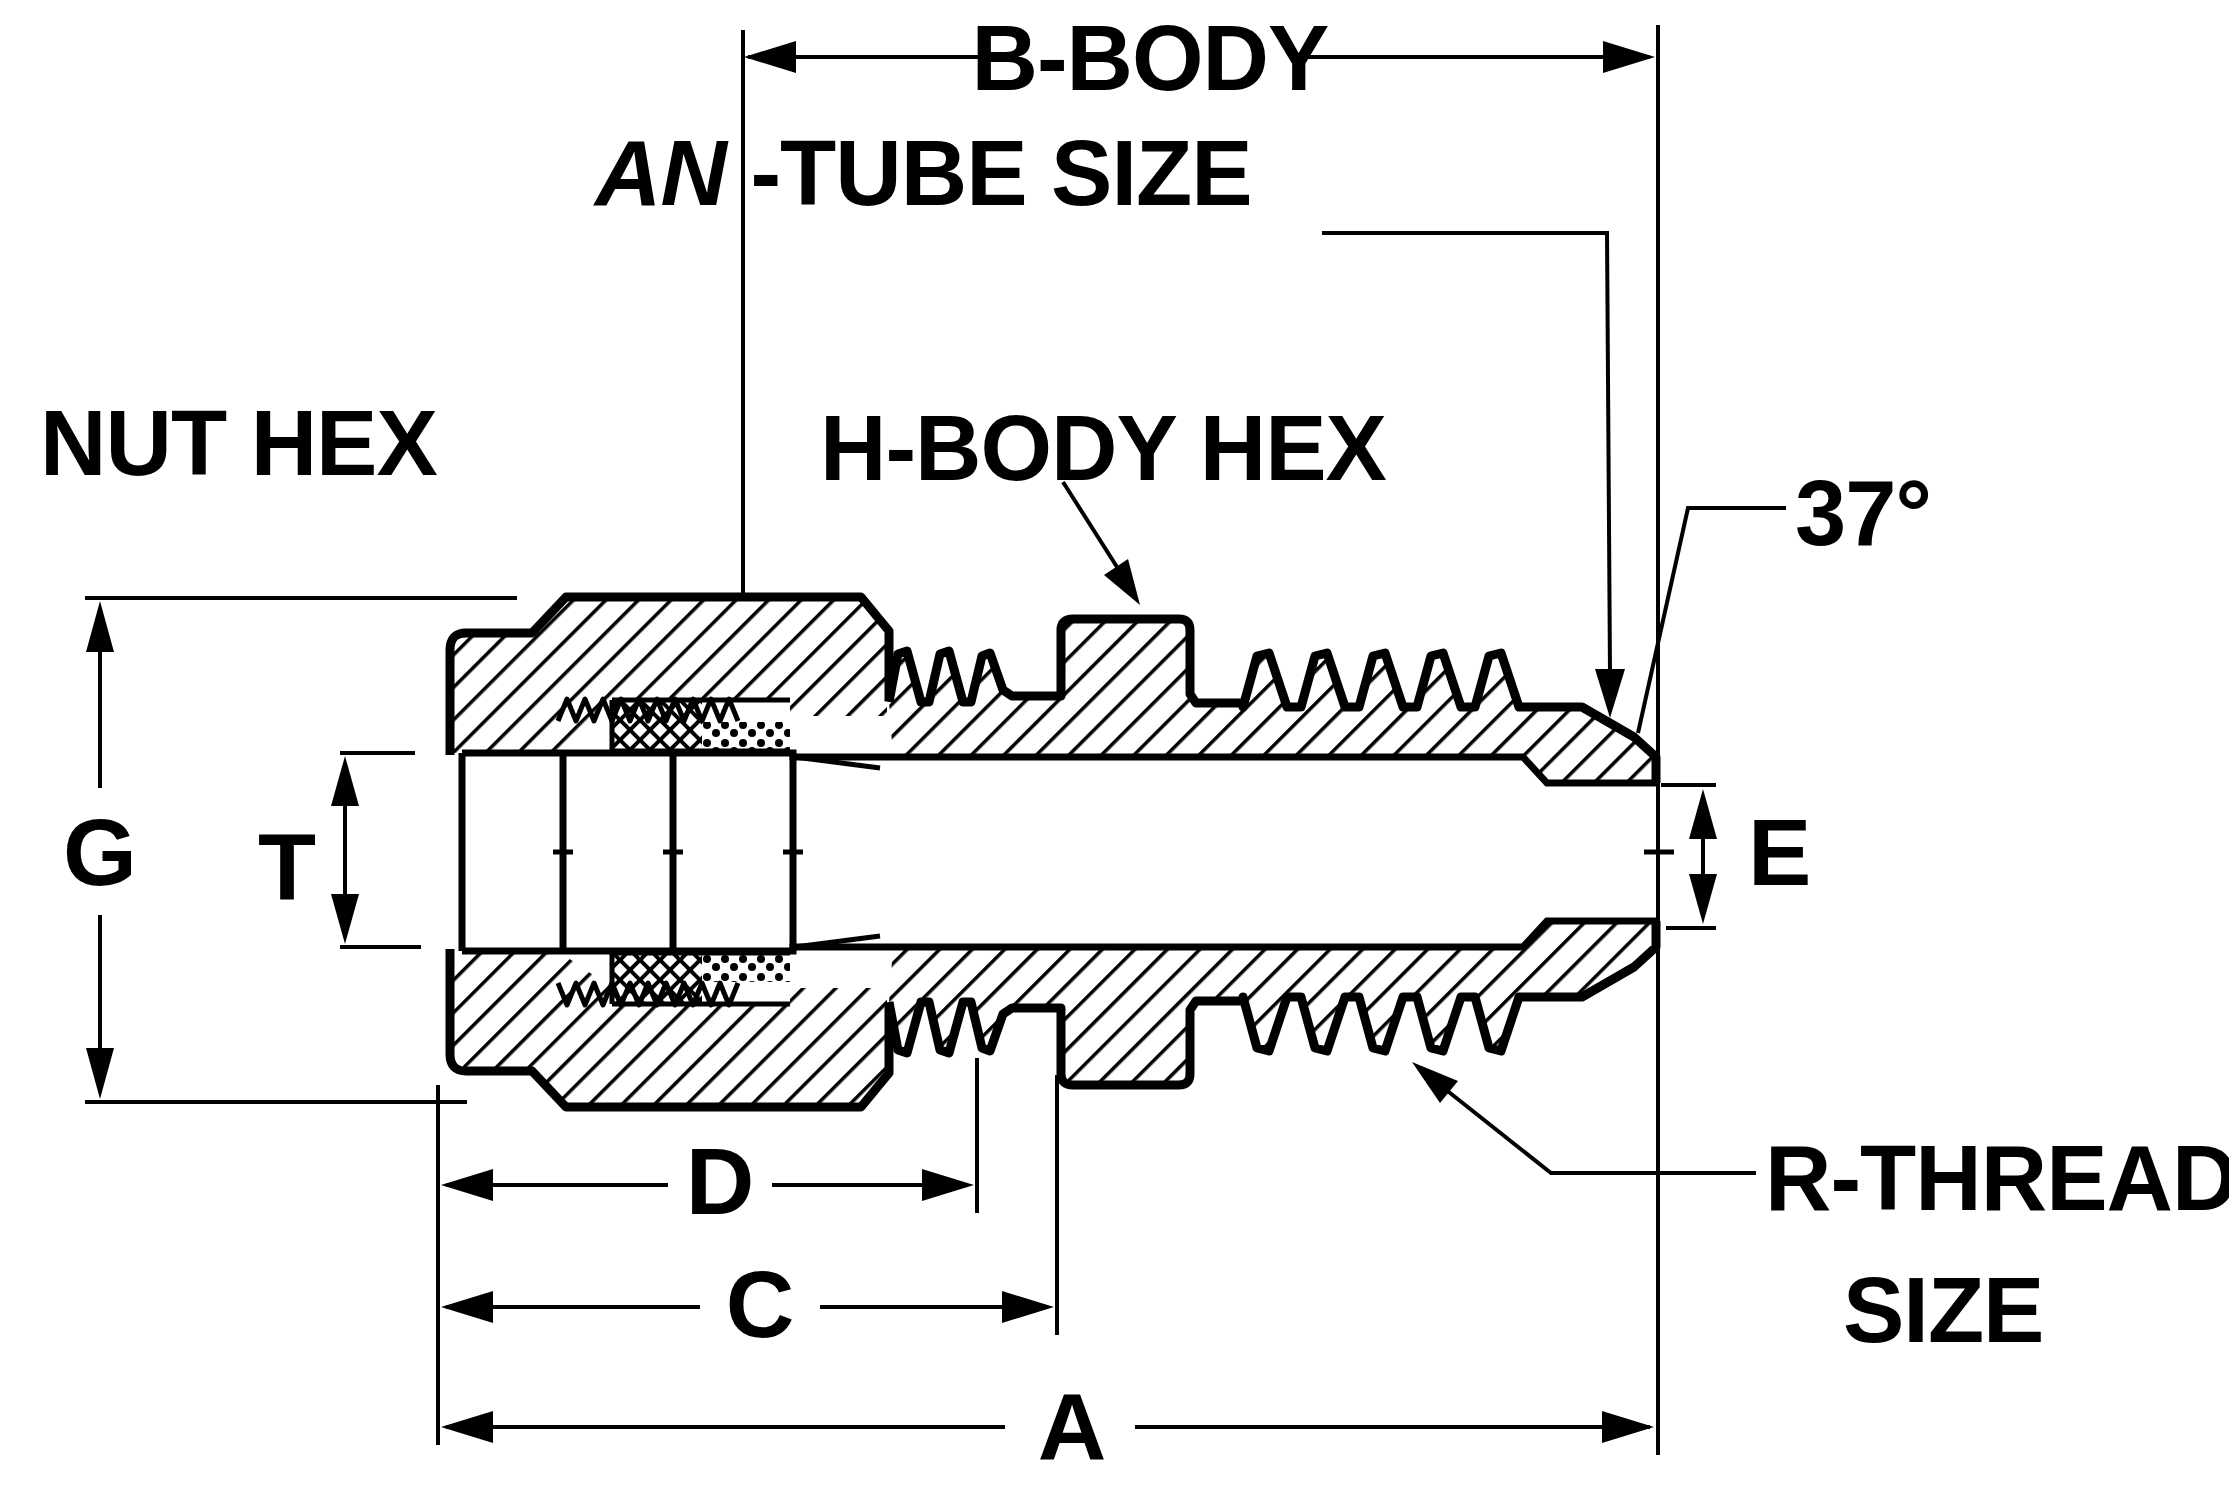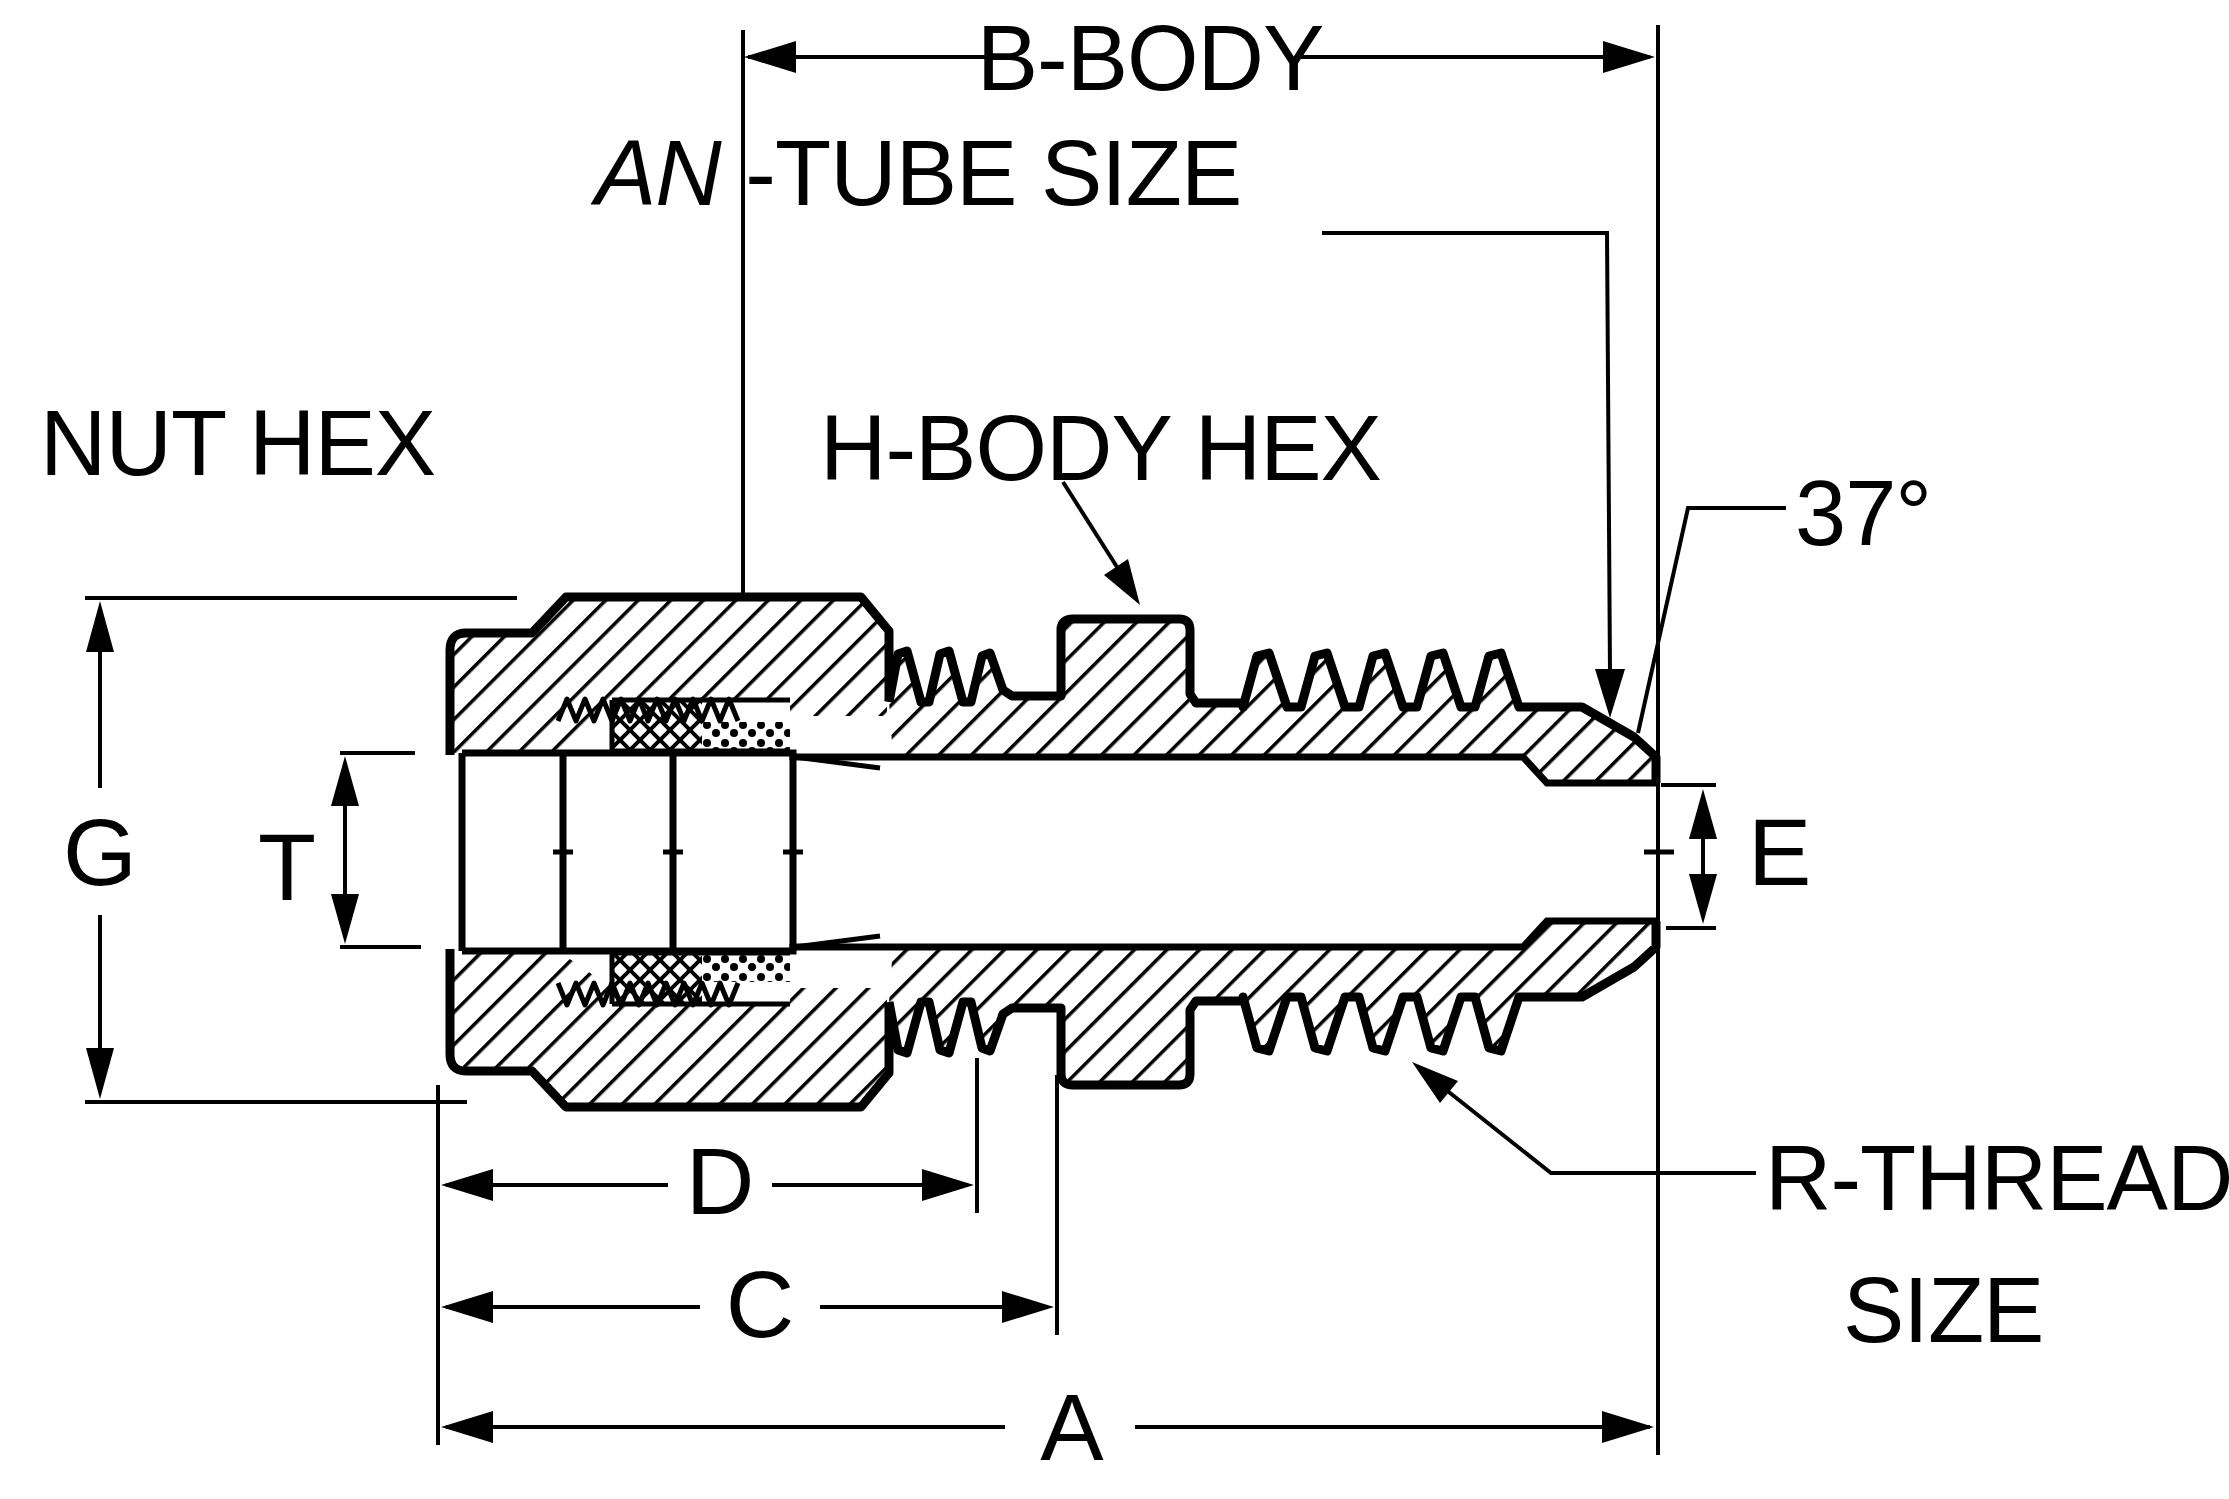--- a/index.html
+++ b/index.html
@@ -1,17 +1,17 @@
 <!DOCTYPE html>
 <html style="--ink: #000000; --paper: #ffffff;"><head>
 <meta charset="utf-8">
 <style>
   :root { --ink:#000000; --paper:#ffffff; }
   html,body { margin:0; padding:0; background:var(--paper); }
-  .stage { position:relative; width:2229px; height:1499px; background:var(--paper); overflow:hidden; }
+  .stage { position:relative; width:2229px; height:1499px; background:var(--paper); overflow:hidden;font-weight:bold; }
   svg { display:block; }
   text { fill:var(--ink); font-family:"Liberation Sans", sans-serif; }
   .lbl { font-size:92px; letter-spacing:-1px; }
   .dimletter { font-size:95px; }
   .outline { fill:none; stroke:var(--ink); stroke-width:9; stroke-linejoin:round; }
   .thin  { fill:none; stroke:var(--ink); stroke-width:5; stroke-linejoin:round; }
   .bore  { fill:none; stroke:var(--ink); stroke-width:7; }
   .dim   { fill:none; stroke:var(--ink); stroke-width:4; }
   .leader{ fill:none; stroke:var(--ink); stroke-width:4; }
   .arrow { fill:var(--ink); stroke:none; }

